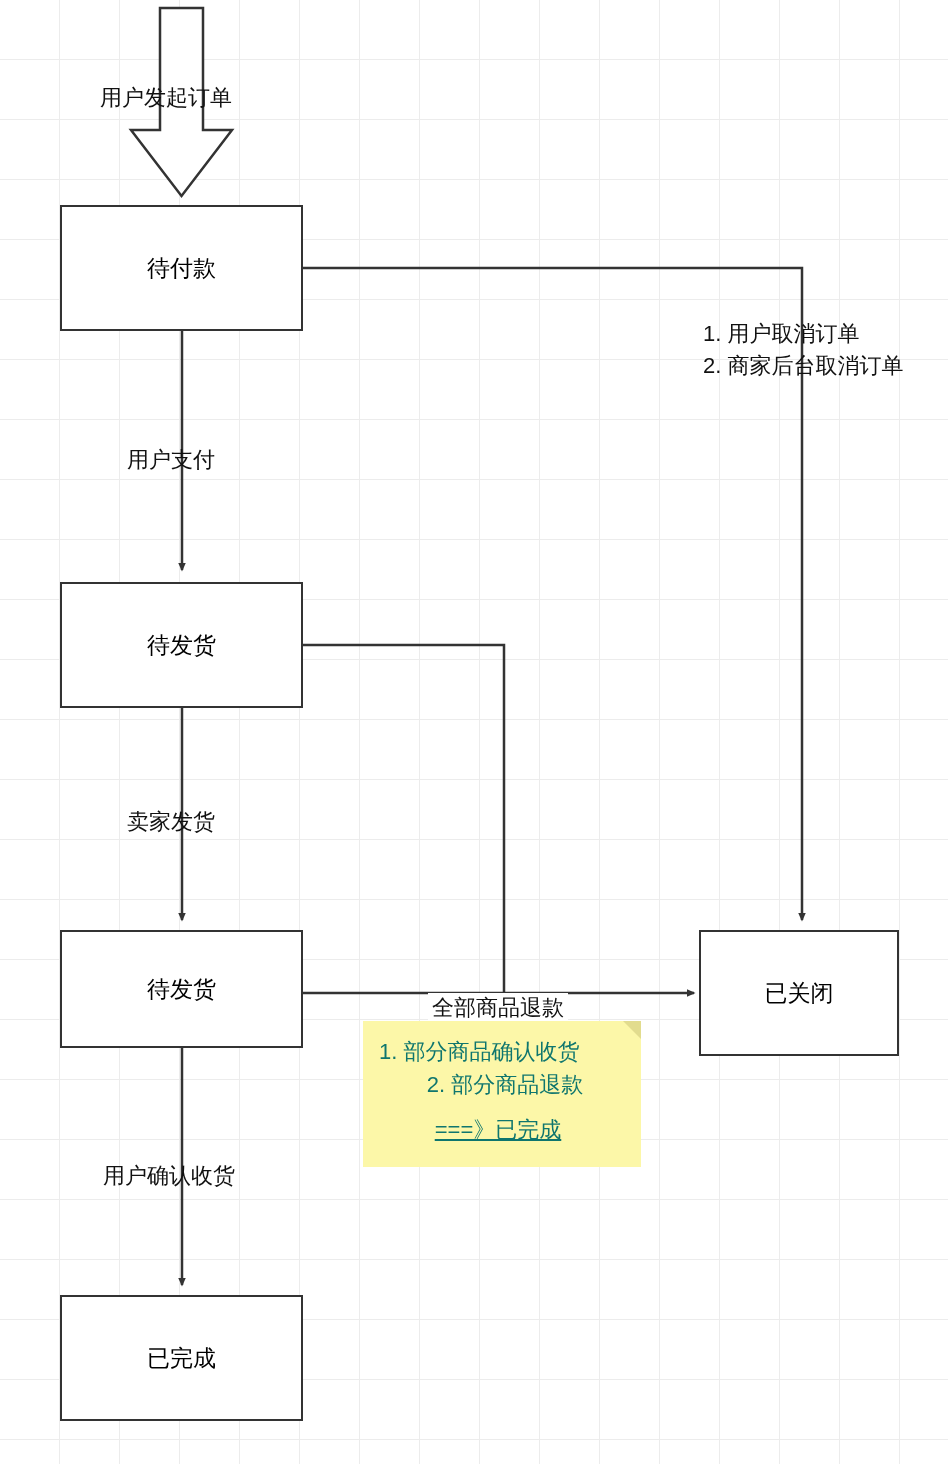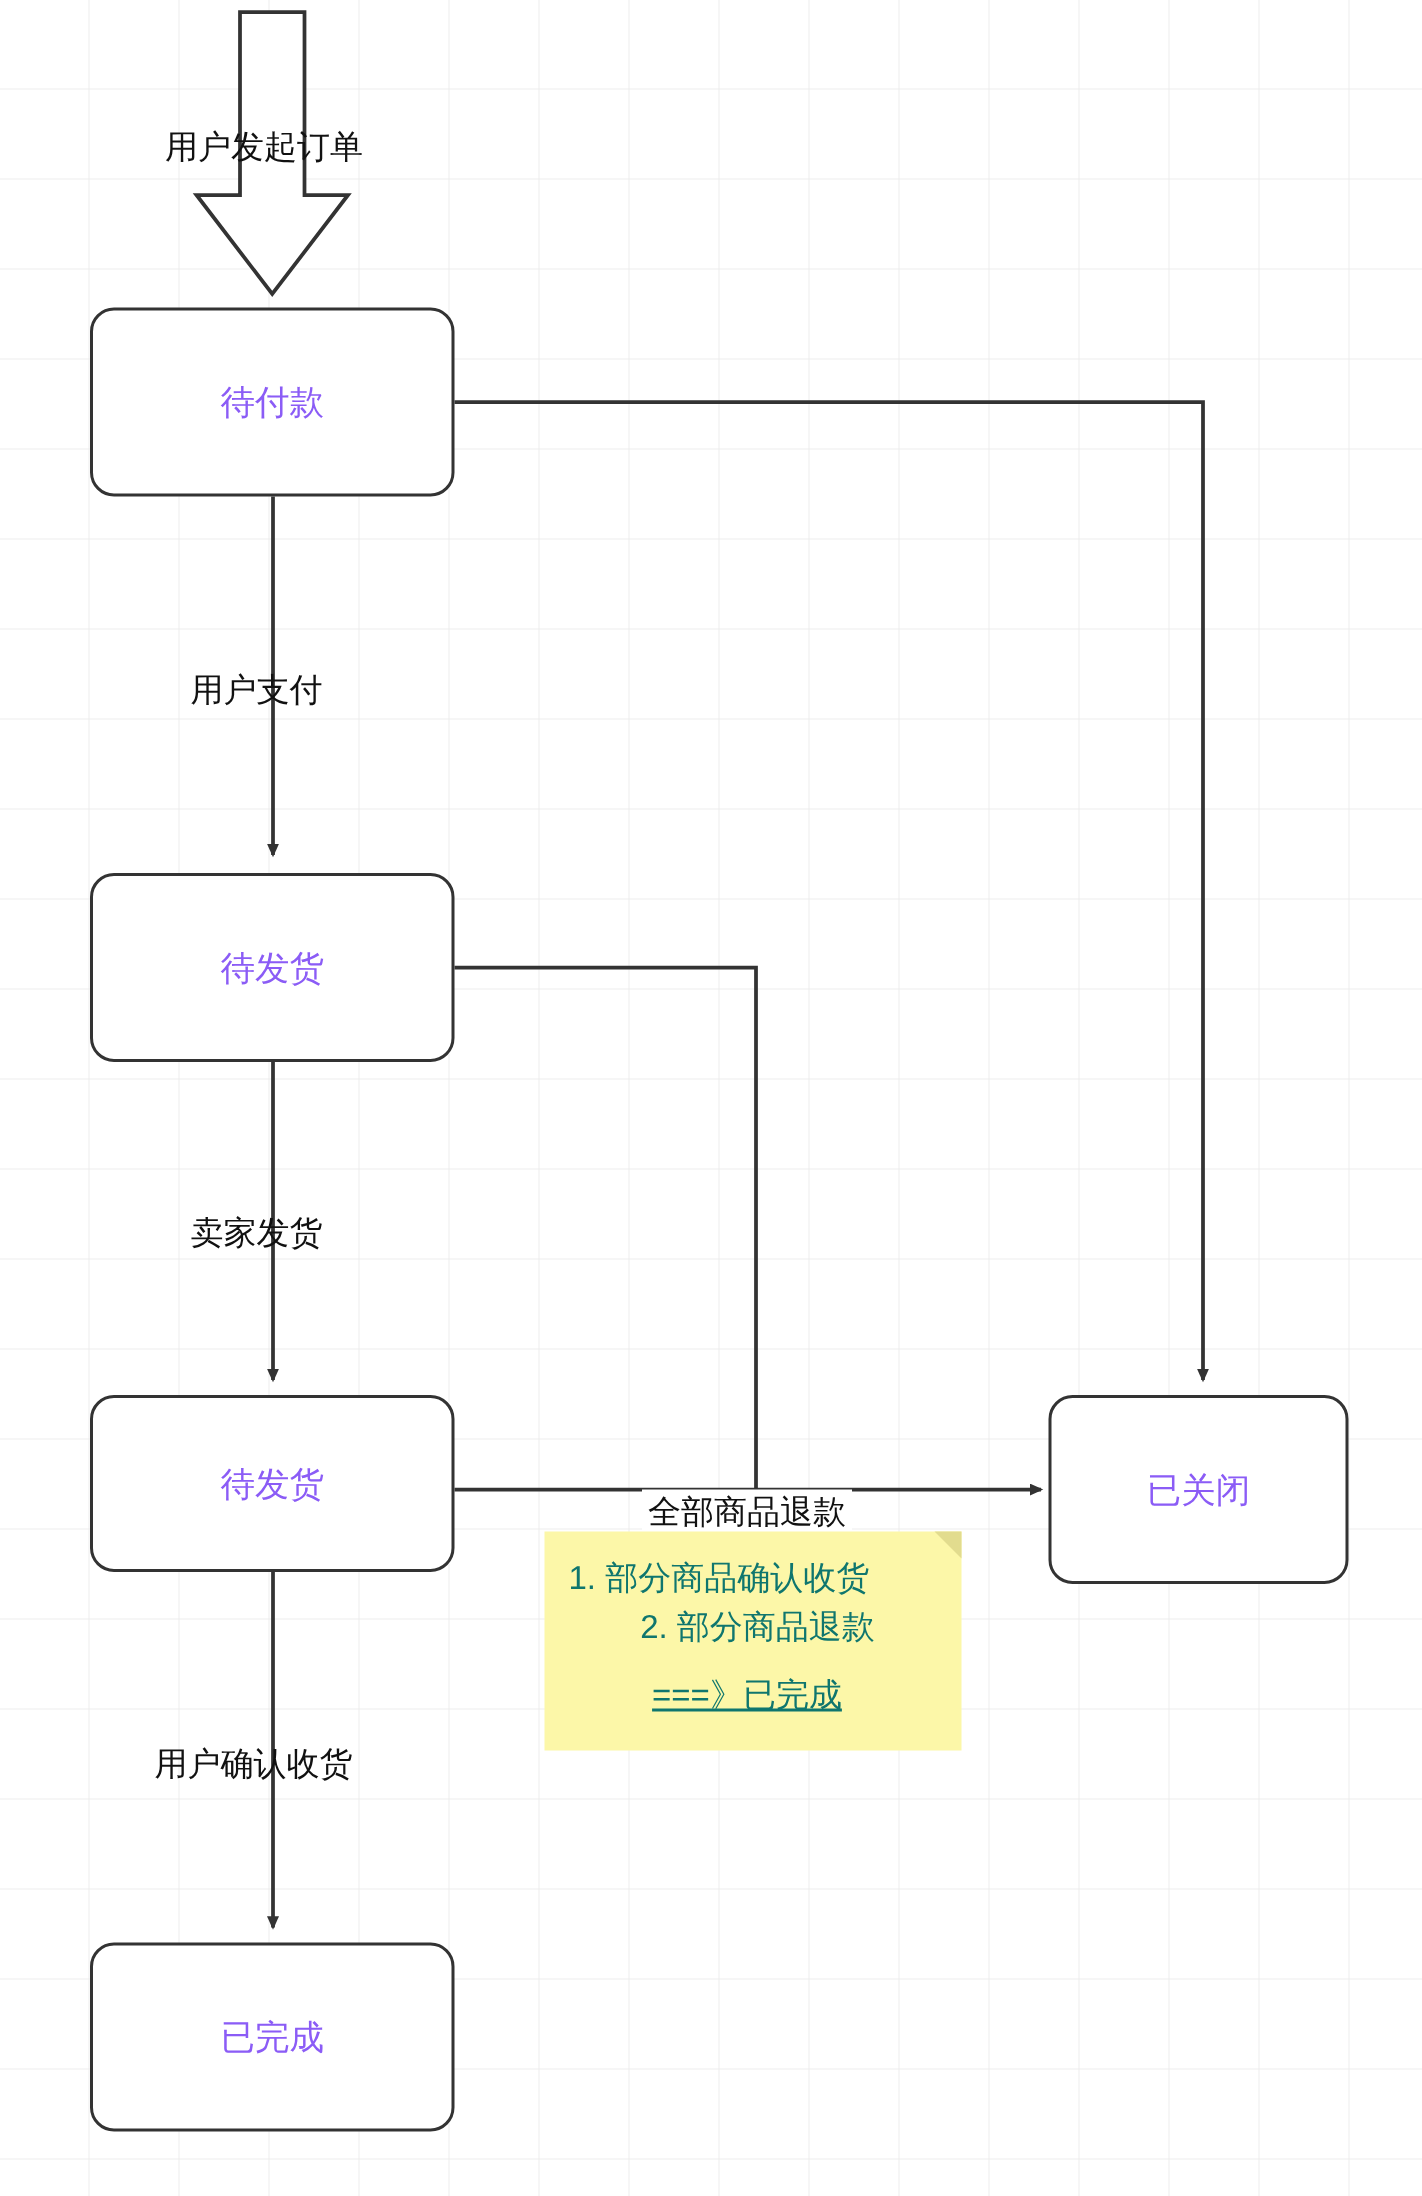--- a/index.html
+++ b/index.html
@@ -24,27 +24,27 @@
     position: absolute;
     left: 0;
     top: 0;
     width: 948px;
     height: 1464px;
     pointer-events: none;
   }
   .node {
     position: absolute;
     border: 2.5px solid #333333;
-    border-radius: 16px;
+    border-radius: 0;
     background: #ffffff;
     display: flex;
     align-items: center;
     justify-content: center;
     font-size: 23px;
-    color: #8b5cf6;
+    color: #000000;
     box-sizing: border-box;
   }
   .edge-label {
     position: absolute;
     font-size: 22px;
     color: #111111;
     white-space: nowrap;
     background: transparent;
   }
   .edge-label.multi {
@@ -122,28 +122,30 @@
   </div>
 
   <div class="node" style="left:60px; top:1295px; width:243px; height:126px;">
     <span>已完成</span>
   </div>
 
   <div class="node" style="left:699px; top:930px; width:200px; height:126px;">
     <span>已关闭</span>
   </div>
 
-  <div class="edge-label" style="left:100px; top:83px;margin-left:10px;">用户发起订单</div>
+  <div class="edge-label" style="left:100px; top:83px;">用户发起订单</div>
 
   <div class="edge-label" style="left:127px; top:445px;">用户支付</div>
 
   <div class="edge-label" style="left:127px; top:807px;font-family:Liberation Mono, monospace;">卖家发货</div>
 
   <div class="edge-label" style="left:103px; top:1161px;">用户确认收货</div>
 
+  <div class="edge-label multi" style="left:703px; top:318px;">1. 用户取消订单
+2. 商家后台取消订单</div>
 
   <div class="edge-label" style="left:428px; top:978px; background:#ffffff; padding:0 4px;margin-top:15px;">全部商品退款</div>
 
   <div class="note" style="left:363px; top:1021px; width:278px; height:146px;">
     <span class="fold"></span>
     <span class="note-line">1. 部分商品确认收货</span>
     <span class="note-line" style="padding-left:14px;text-align:center;">2. 部分商品退款</span>
     <div class="note-spacer"></div>
     <span class="note-line center">===》已完成</span>
   </div>

